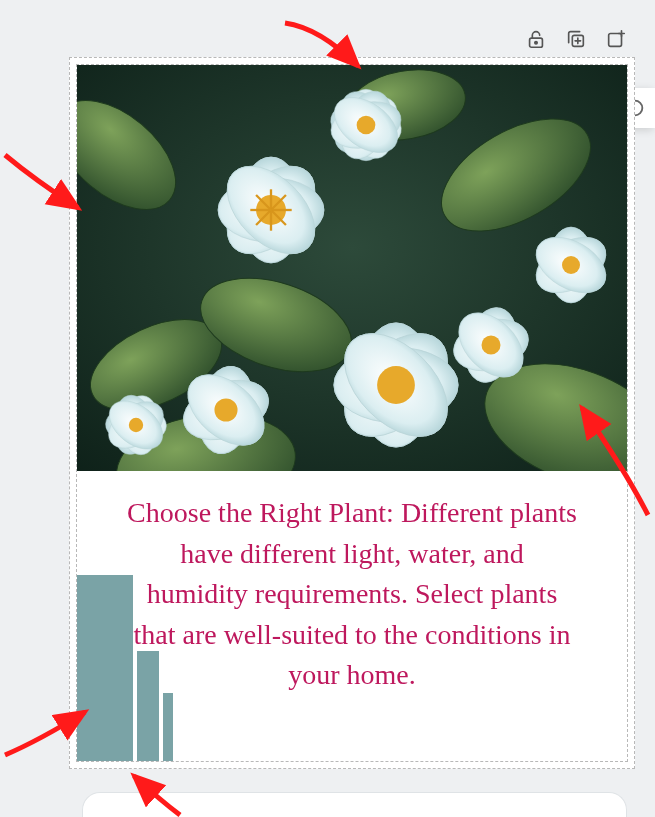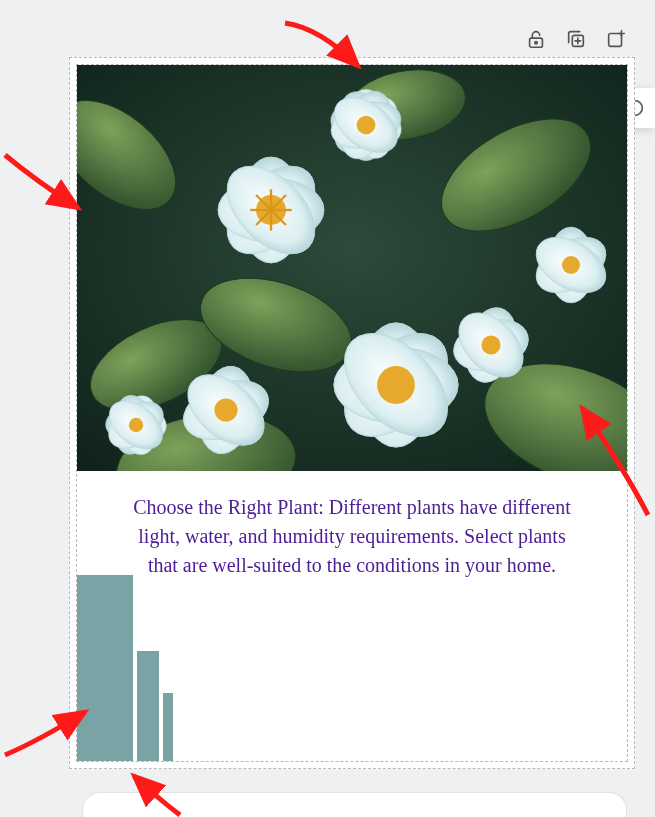--- a/index.html
+++ b/index.html
@@ -3,21 +3,21 @@
 <meta charset="utf-8">
 <style>
 html,body{margin:0;padding:0;width:655px;height:817px;background:#eef0f2;font-family:'Comic Sans MS','Segoe Script','Marker Felt',cursive;overflow:hidden;}
 .stage{position:absolute;inset:0;}
 .toolbar{position:absolute;top:28px;right:28px;display:flex;gap:18px;}
 .toolbar .ico{width:22px;height:22px;display:block;cursor:pointer;color:#555;}
 .card-frame{position:absolute;left:69px;top:57px;width:566px;height:712px;border:1px dashed #b8b8b8;box-sizing:border-box;background:#fff;}
 .card-inner{position:absolute;left:6px;top:6px;right:6px;bottom:6px;border:1px dashed #b8b8b8;box-sizing:border-box;}
 .hero{position:absolute;left:0;top:0;right:0;height:406px;overflow:hidden;}
 .hero svg{width:100%;height:100%;display:block;}
-.caption{position:absolute;left:0;right:0;top:406px;bottom:0;background:#fff;padding:22px 50px 10px 50px;box-sizing:border-box;text-align:center;color:#4c1d95;font-size:20px;line-height:1.45;}
+.caption{position:absolute;left:0;right:0;top:406px;bottom:0;background:#fff;padding:22px 50px 10px 50px;box-sizing:border-box;text-align:center;color:#be185d;font-size:28px;line-height:1.45;}
 .bars{position:absolute;left:0;bottom:0;display:flex;align-items:flex-end;gap:4px;}
 .bars .b1{width:56px;height:186px;background:#7aa3a6;}
 .bars .b2{width:22px;height:110px;background:#7aa3a6;}
 .bars .b3{width:10px;height:68px;background:#7aa3a6;}
 .float-btn{position:absolute;right:0;top:88px;width:40px;height:40px;border-radius:20px 0 0 20px;background:#fff;box-shadow:-2px 2px 8px rgba(0,0,0,.15);display:flex;align-items:center;justify-content:center;cursor:pointer;}
 .float-btn svg{width:22px;height:22px;color:#666;}
 
 
 .arrow{position:absolute;pointer-events:none;}
 @keyframes none{}

